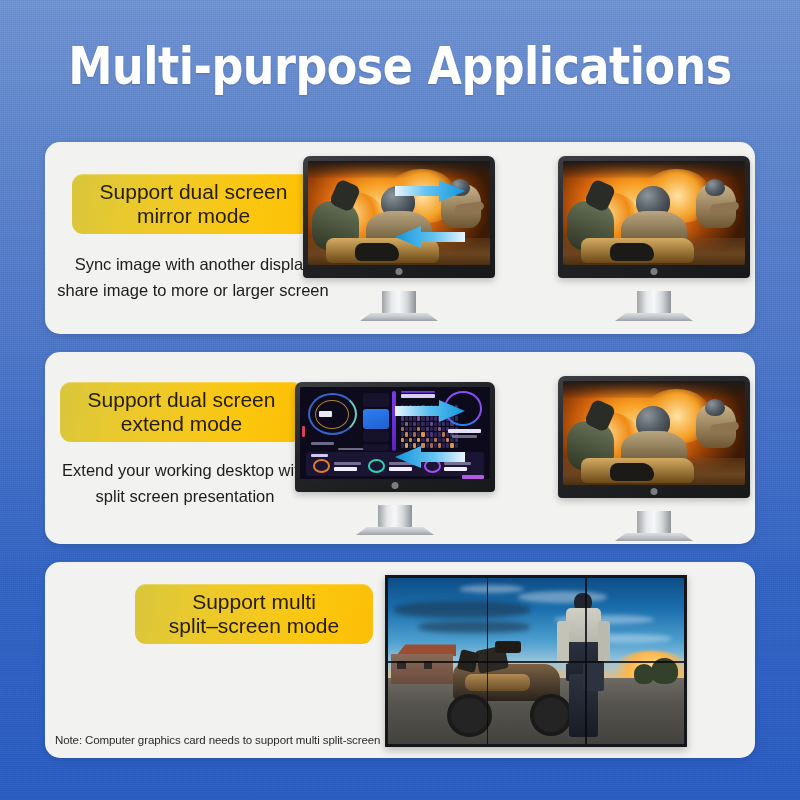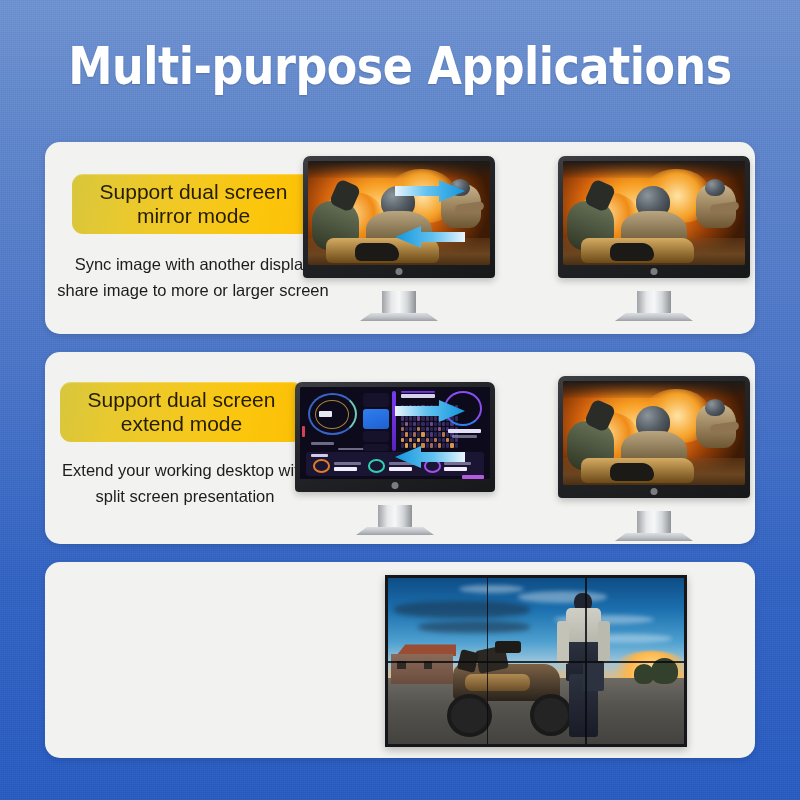--- a/index.html
+++ b/index.html
@@ -451,22 +451,25 @@
         </div>
         <div class="mon-logo"></div>
       </div>
       <div class="mon-neck" style="top:135px;width:34px;height:23px;"></div>
       <div class="mon-base" style="top:157px;width:78px;height:8px;clip-path:polygon(14% 0,86% 0,100% 100%,0 100%);"></div>
     </div>
   </div>
 
   <div class="card" id="card3">
 
-
-
+    <div class="badge" style="left:90px;top:22px;width:238px;height:60px;white-space:pre-line;">Support multi
+split–screen mode</div>
+
+
+    <div class="note" style="left:10px;top:172px;">Note: Computer graphics card needs to support multi split-screen</div>
 
     <div class="wall" style="left:340px;top:13px;width:302px;height:172px;">
       <div class="wall-inner">
         <div class="w-sky"></div>
         <div class="w-sun" style="right:-4%;top:44%;width:30%;height:28%;"></div>
         <div class="w-darkcloud" style="left:2%;top:14%;width:46%;height:10%;"></div>
         <div class="w-darkcloud" style="left:10%;top:26%;width:38%;height:7%;"></div>
         <div class="w-cloud" style="left:44%;top:8%;width:30%;height:7%;"></div>
         <div class="w-cloud" style="left:56%;top:22%;width:34%;height:6%;"></div>
         <div class="w-cloud" style="left:66%;top:34%;width:30%;height:5%;"></div>

